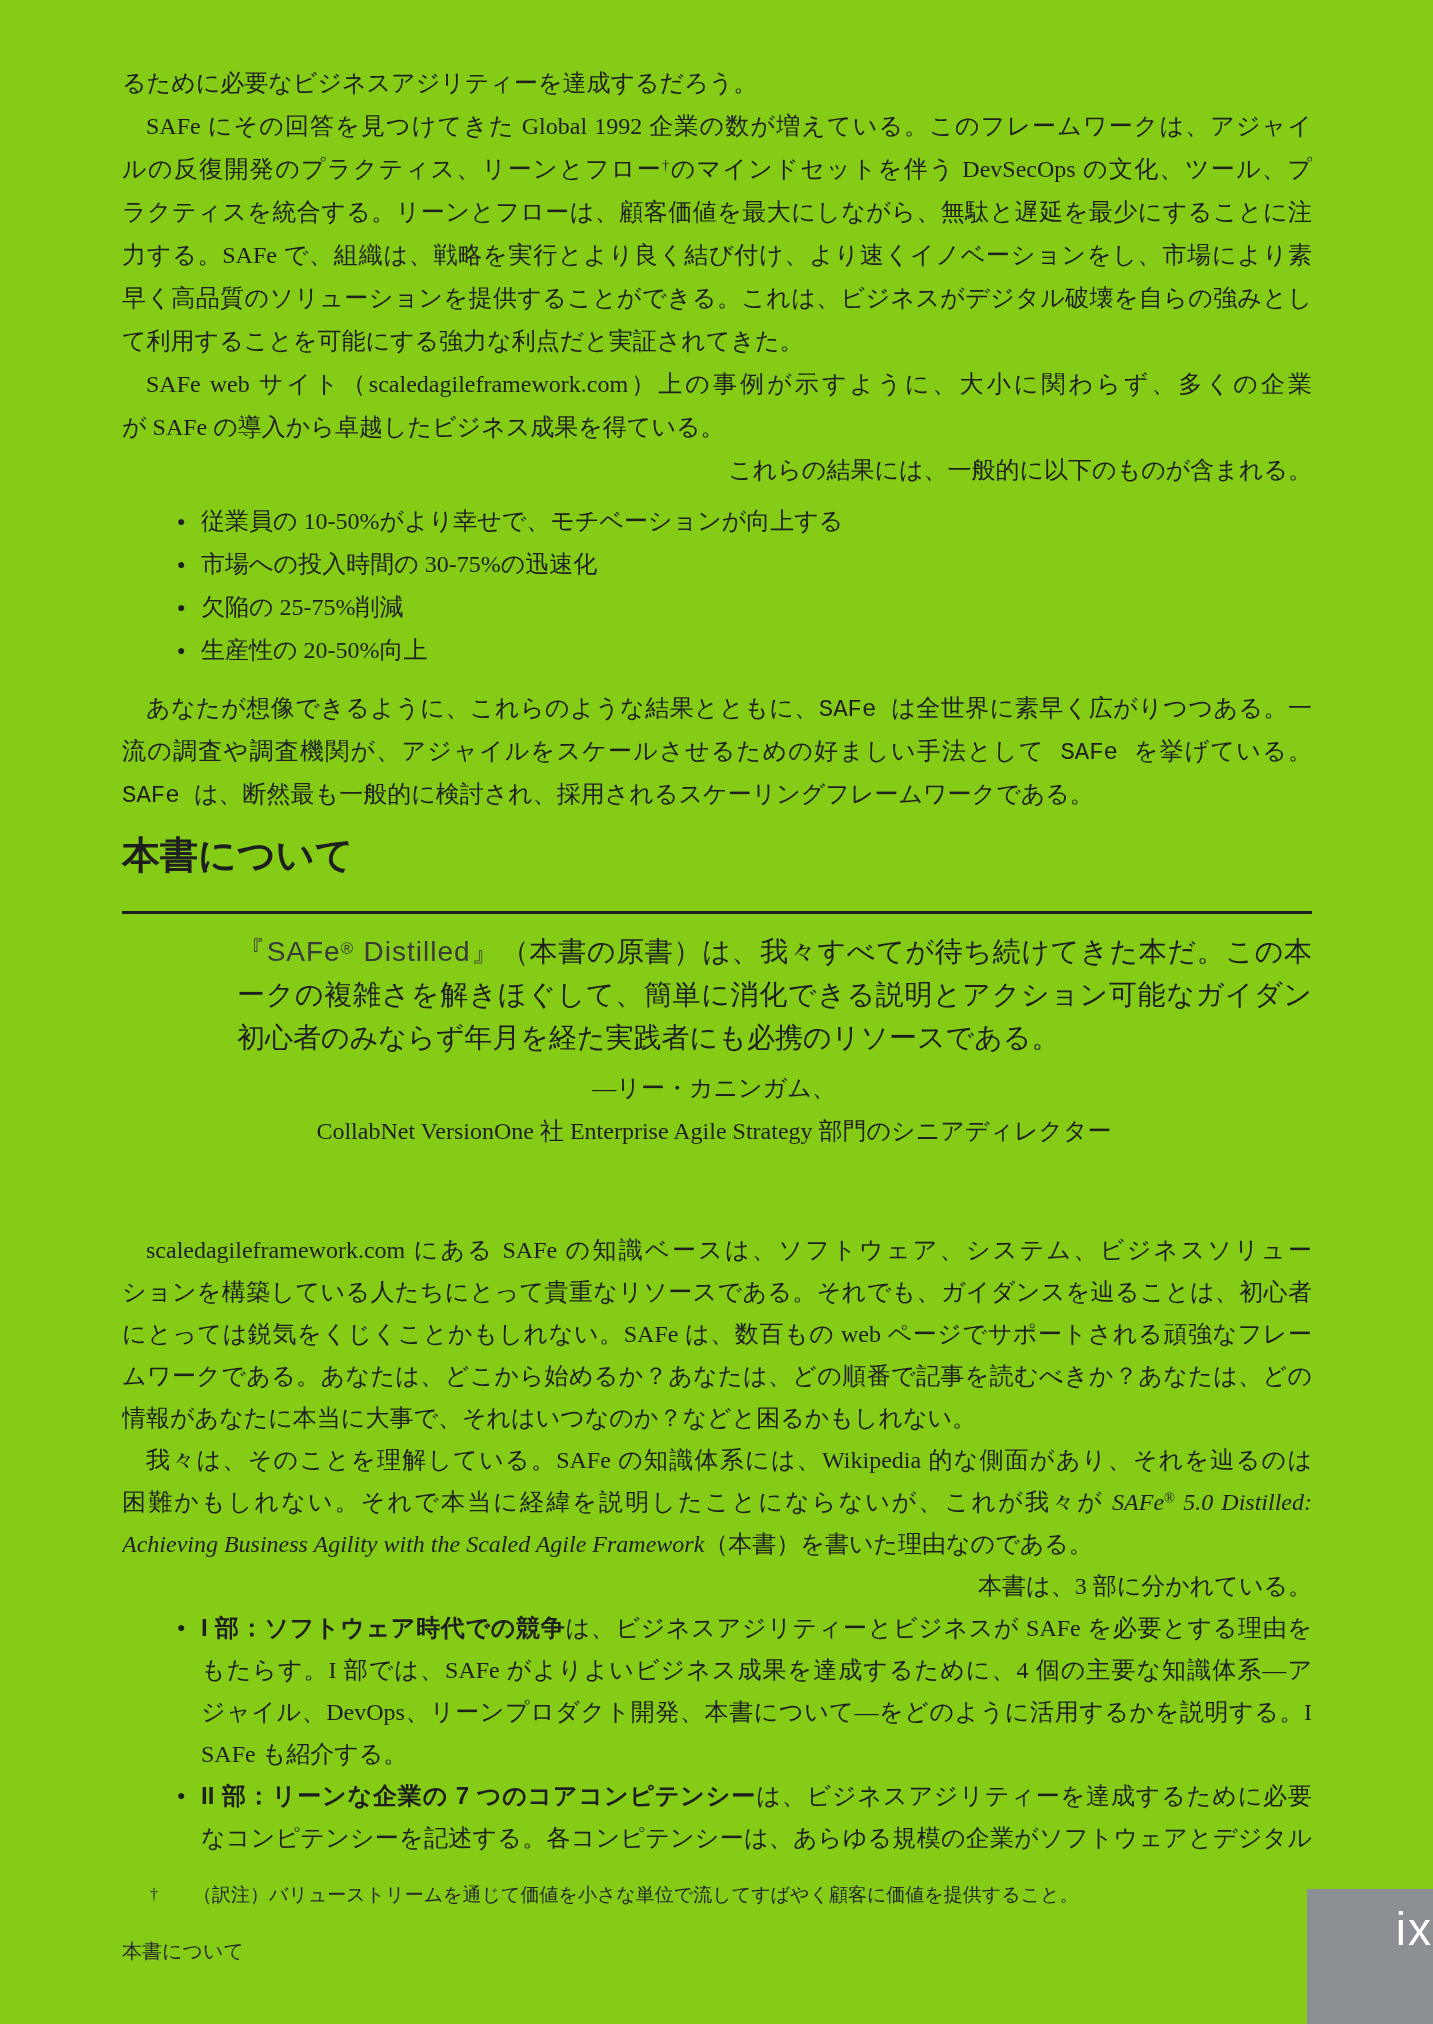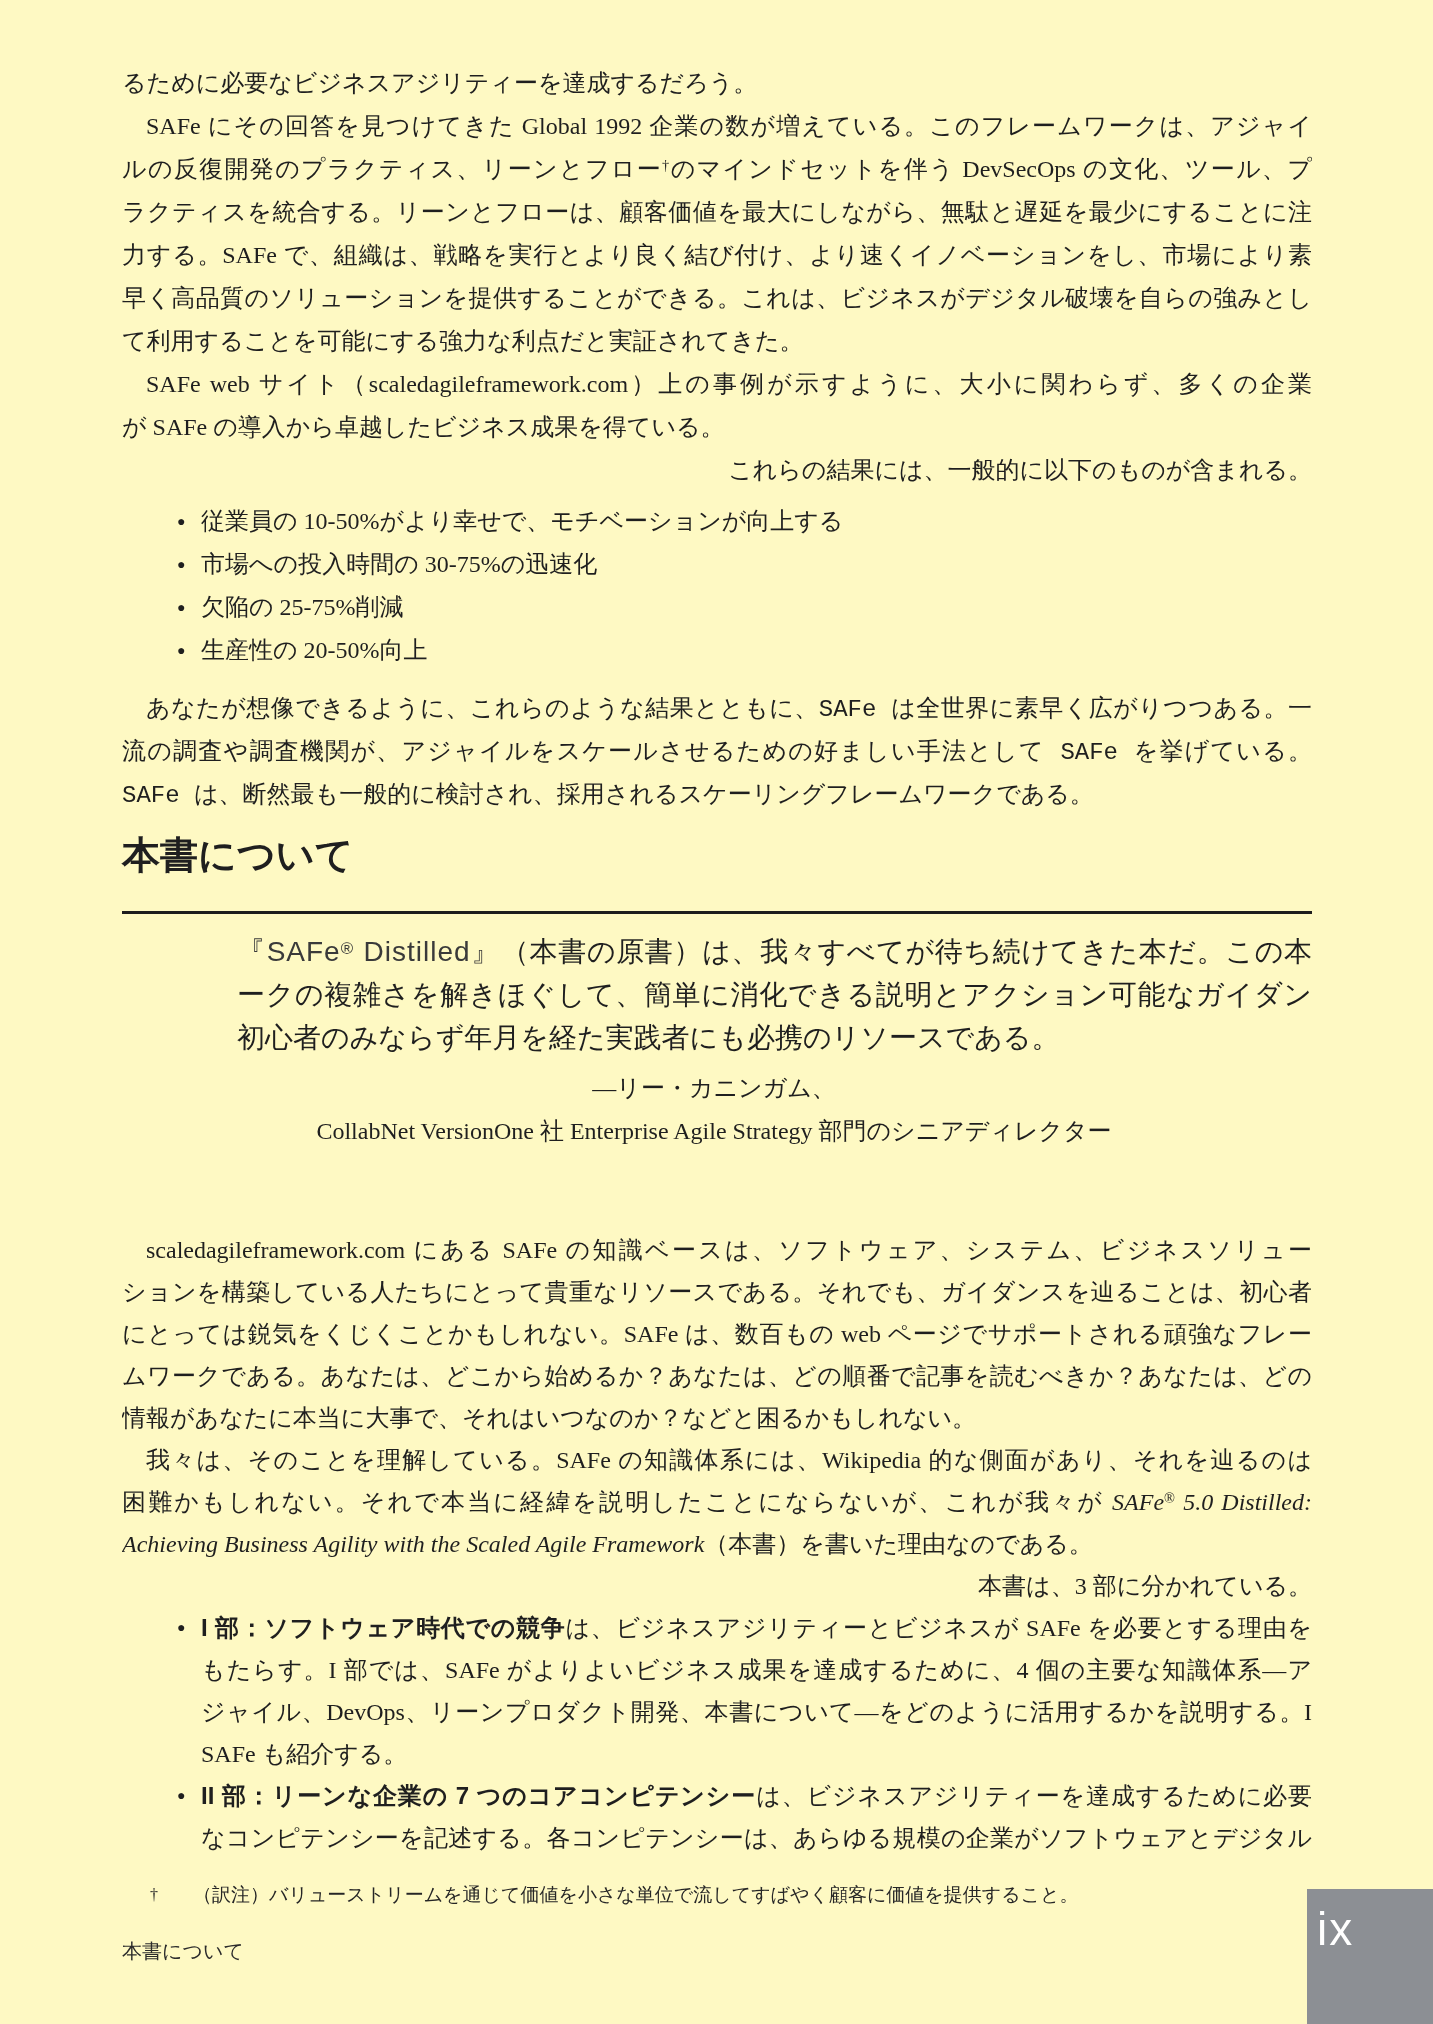--- a/index.html
+++ b/index.html
@@ -72,27 +72,27 @@
     font-family:"Liberation Sans","DejaVu Sans",sans-serif;
     font-size:20px; line-height:26px; color:#2b2b2b;
   }
   .page-box{
     position:absolute; left:1307px; top:1889px;
     width:126px; height:135px;
   }
   .page-box .num{
     display:block; padding:17px 0 0 10px;
     font-family:"Liberation Sans","DejaVu Sans",sans-serif;
-    font-size:46px; letter-spacing:2px; color:#ffffff; line-height:1;
+    font-size:46px; letter-spacing:2px; color:#ffffff; line-height:1;text-align:right;
   }
 </style>
 </head>
 <body>
 
-<div class="page" style="background: #fef9c3; color: rgb(31, 31, 31);">
+<div class="page" style="background: #84cc16; color: rgb(31, 31, 31);">
   <main class="text-block">
 
     <div class="para">
       <div class="line last">るために必要なビジネスアジリティーを達成するだろう。</div>
     </div>
 
     <div class="para">
       <div class="line j ind">SAFe にその回答を見つけてきた Global 1992 企業の数が増えている。このフレームワークは、アジャイ</div>
       <div class="line j"><span>ルの反復開発のプラクティス、リーンとフロー</span><sup class="ref">†</sup><span>のマインドセットを伴う DevSecOps の文化、ツール、プ</span></div>
       <div class="line j">ラクティスを統合する。リーンとフローは、顧客価値を最大にしながら、無駄と遅延を最少にすることに注</div>

